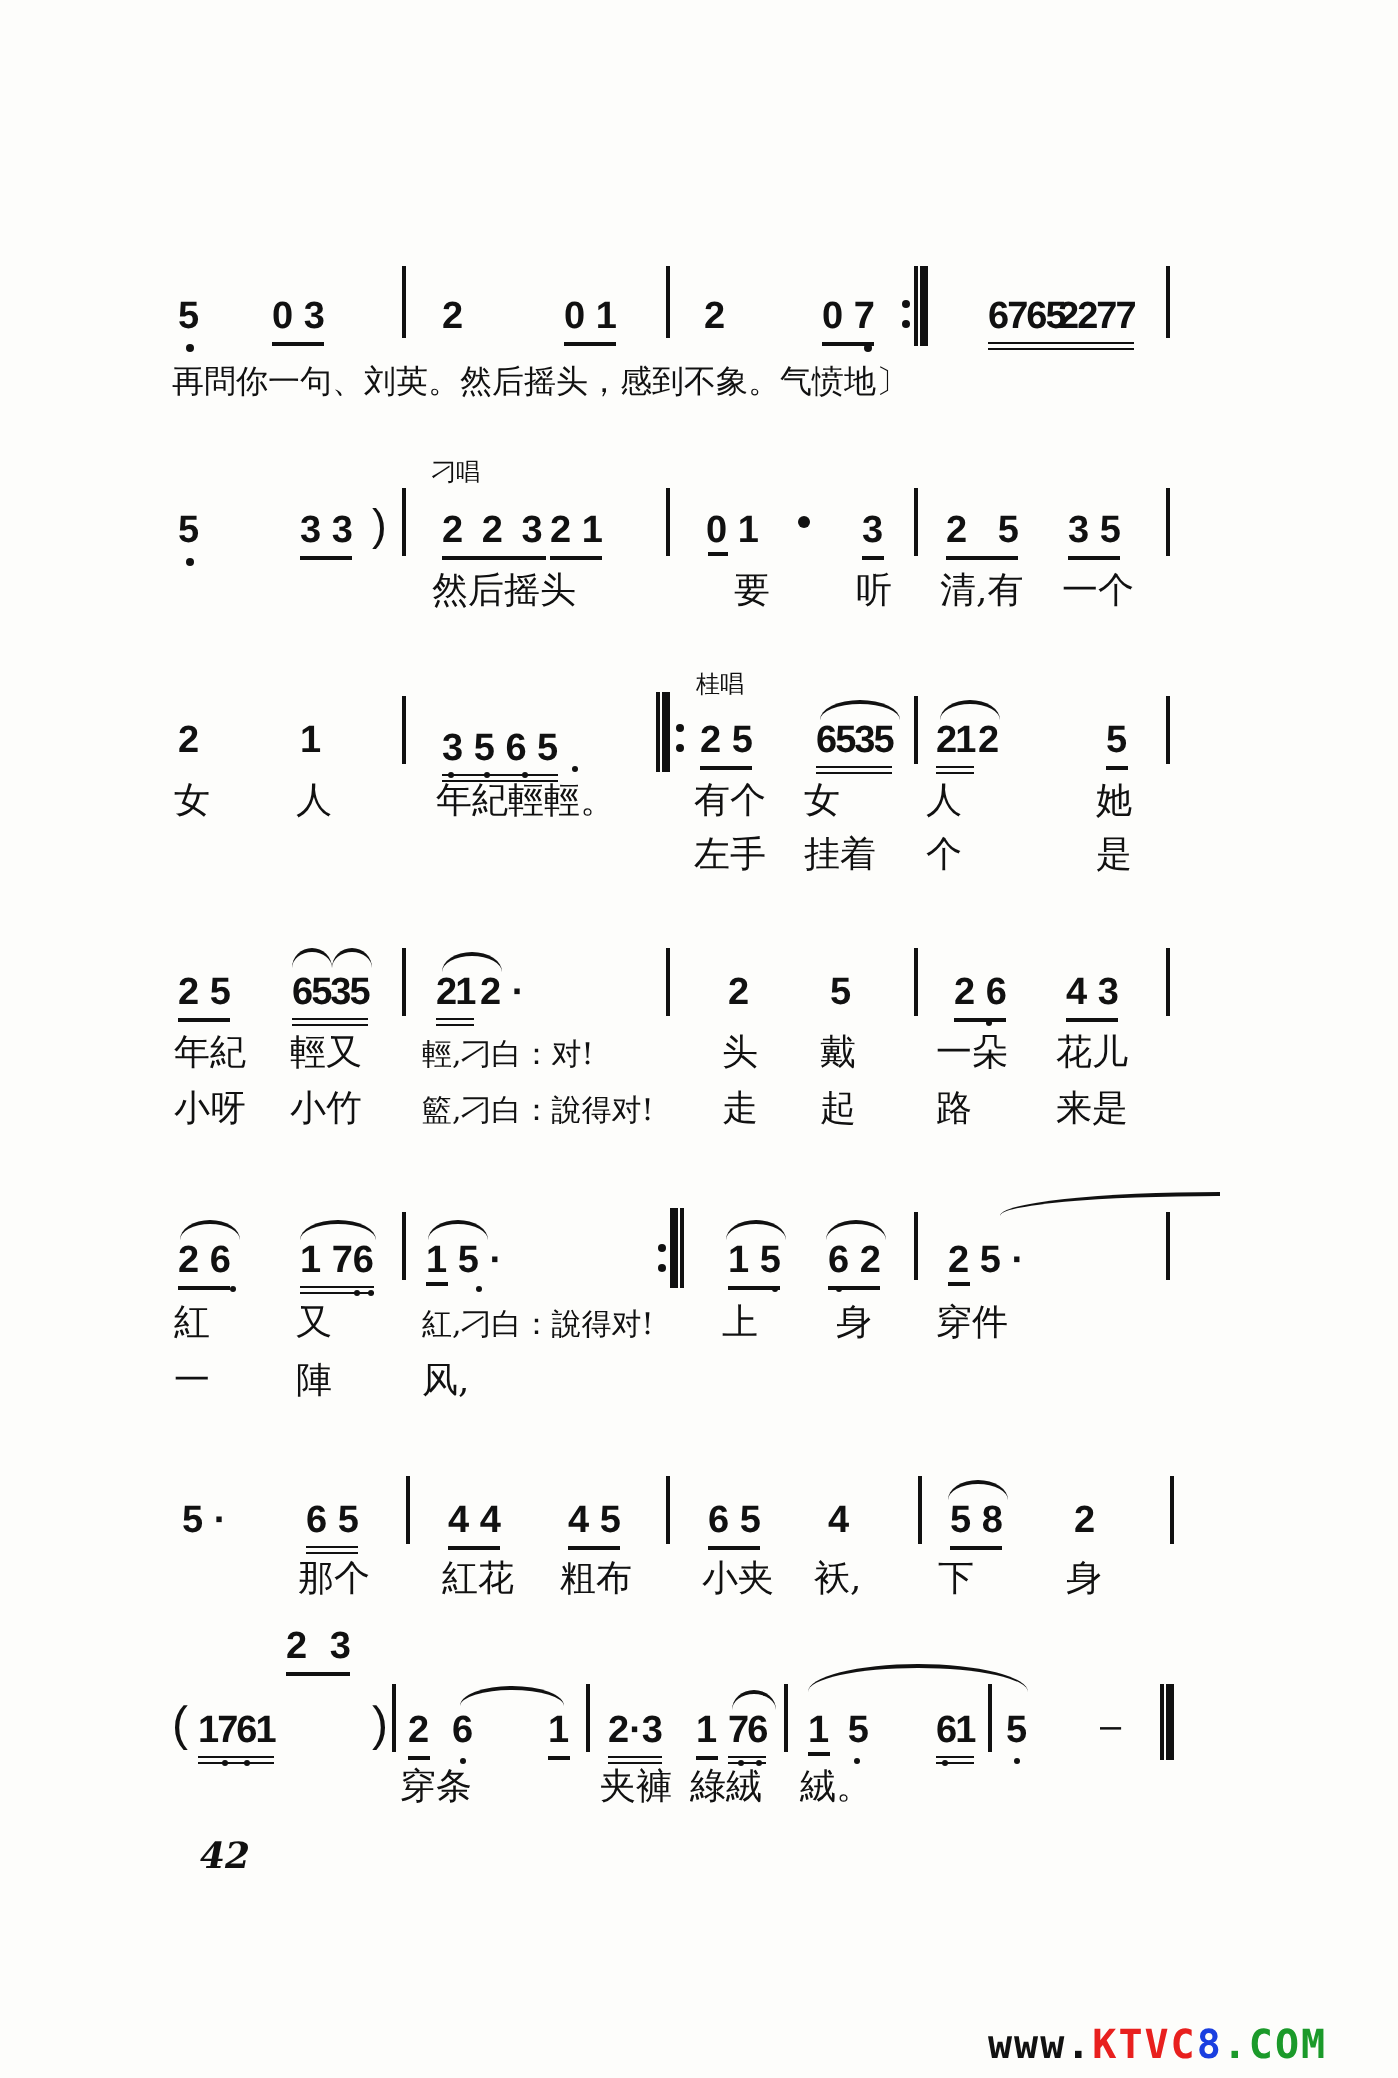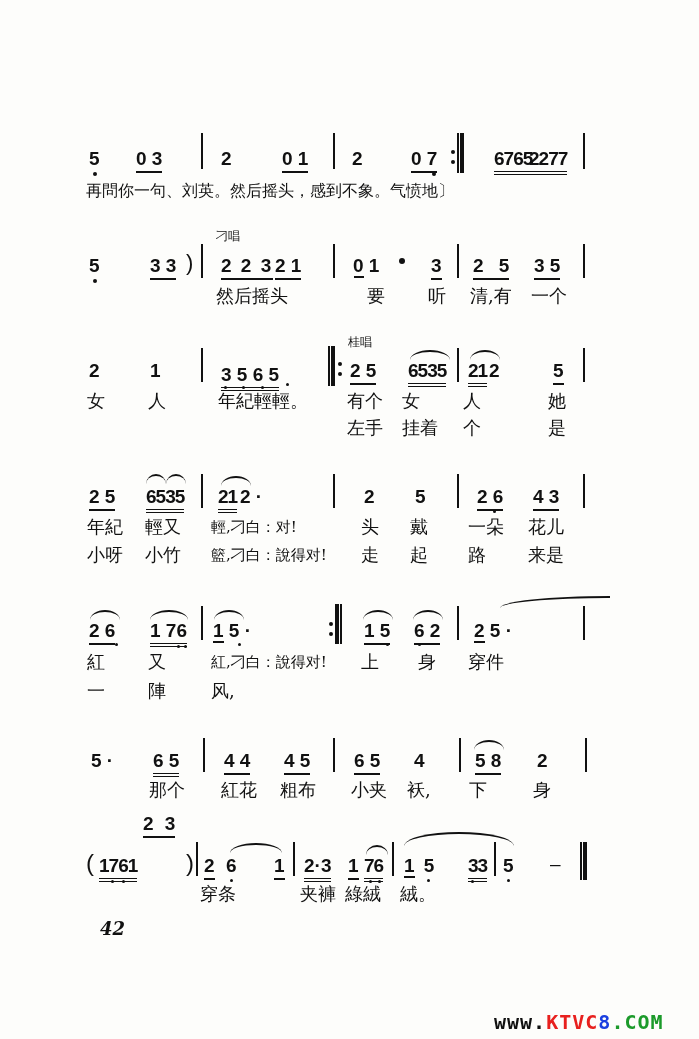--- a/index.html
+++ b/index.html
@@ -215,21 +215,21 @@
   <span class="abs note ul1" style="left:348px;top:855px">1</span>
   <div class="slur" style="left:366px;top:845px;width:22px"></div>
   <span class="abs note ul2" style="left:364px;top:855px;letter-spacing:-1px">76</span>
   <span class="dotb" style="left:369px;top:880px;width:3px;height:3px"></span>
   <span class="dotb" style="left:378px;top:880px;width:3px;height:3px"></span>
   <div class="bar" style="left:392px;top:842px;height:34px"></div>
   <div class="slur" style="left:404px;top:832px;width:110px;height:12px"></div>
   <span class="abs note" style="left:404px;top:855px;word-spacing:4px">1 5</span>
   <span class="abs" style="left:404px;top:876px;width:11px;border-top:2px solid #111"></span>
   <span class="dotb" style="left:427px;top:879px;width:3px;height:3px"></span>
-  <span class="abs note ul2" style="left:468px;top:855px;letter-spacing:-1px">33</span>
+  <span class="abs note ul2" style="left:468px;top:855px;letter-spacing:-1px">61</span>
   <span class="dotb" style="left:471px;top:880px;width:3px;height:3px"></span>
   <div class="bar" style="left:494px;top:842px;height:34px"></div>
   <span class="abs note" style="left:503px;top:855px">5</span>
   <span class="dotb" style="left:507px;top:879px;width:3px;height:3px"></span>
   <span class="abs note" style="left:550px;top:853px;font-weight:normal">–</span>
   <div class="dbar" style="left:580px;top:842px;height:38px;border-left-width:2px;border-right-width:4px"></div>
   <span class="abs lyr" style="left:200px;top:883px">穿条</span>
   <span class="abs lyr" style="left:300px;top:883px">夹褲</span>
   <span class="abs lyr" style="left:345px;top:883px">綠絨</span>
   <span class="abs lyr" style="left:400px;top:883px">絨。</span>

